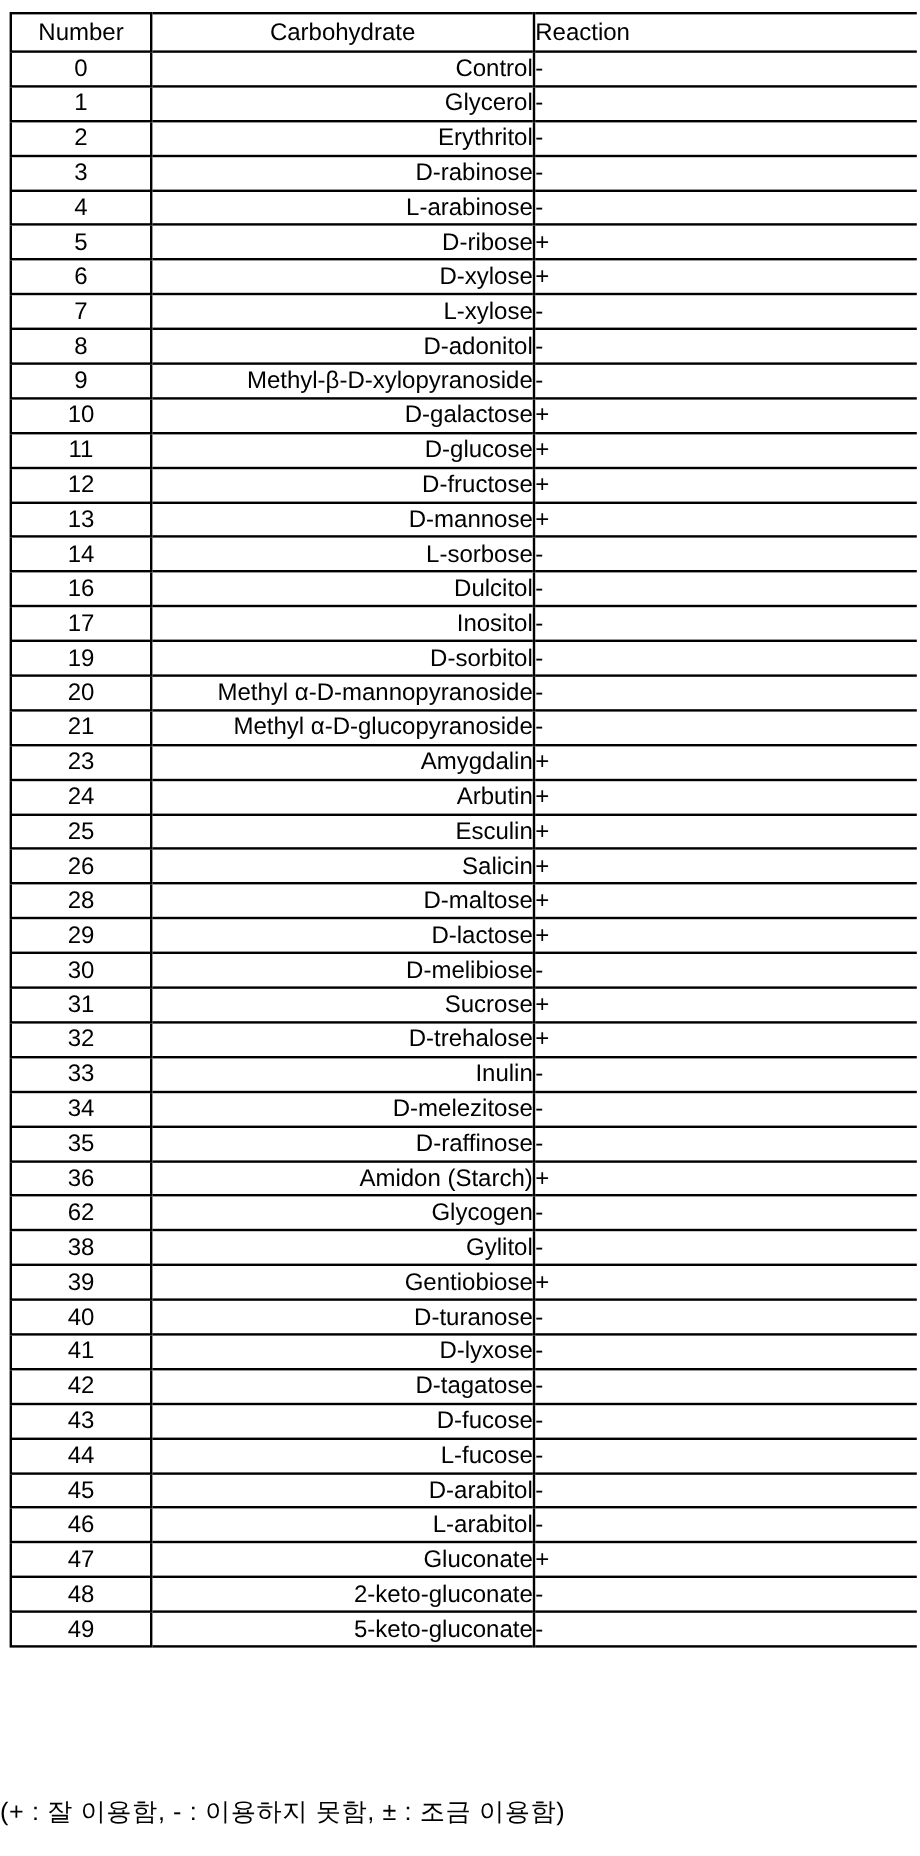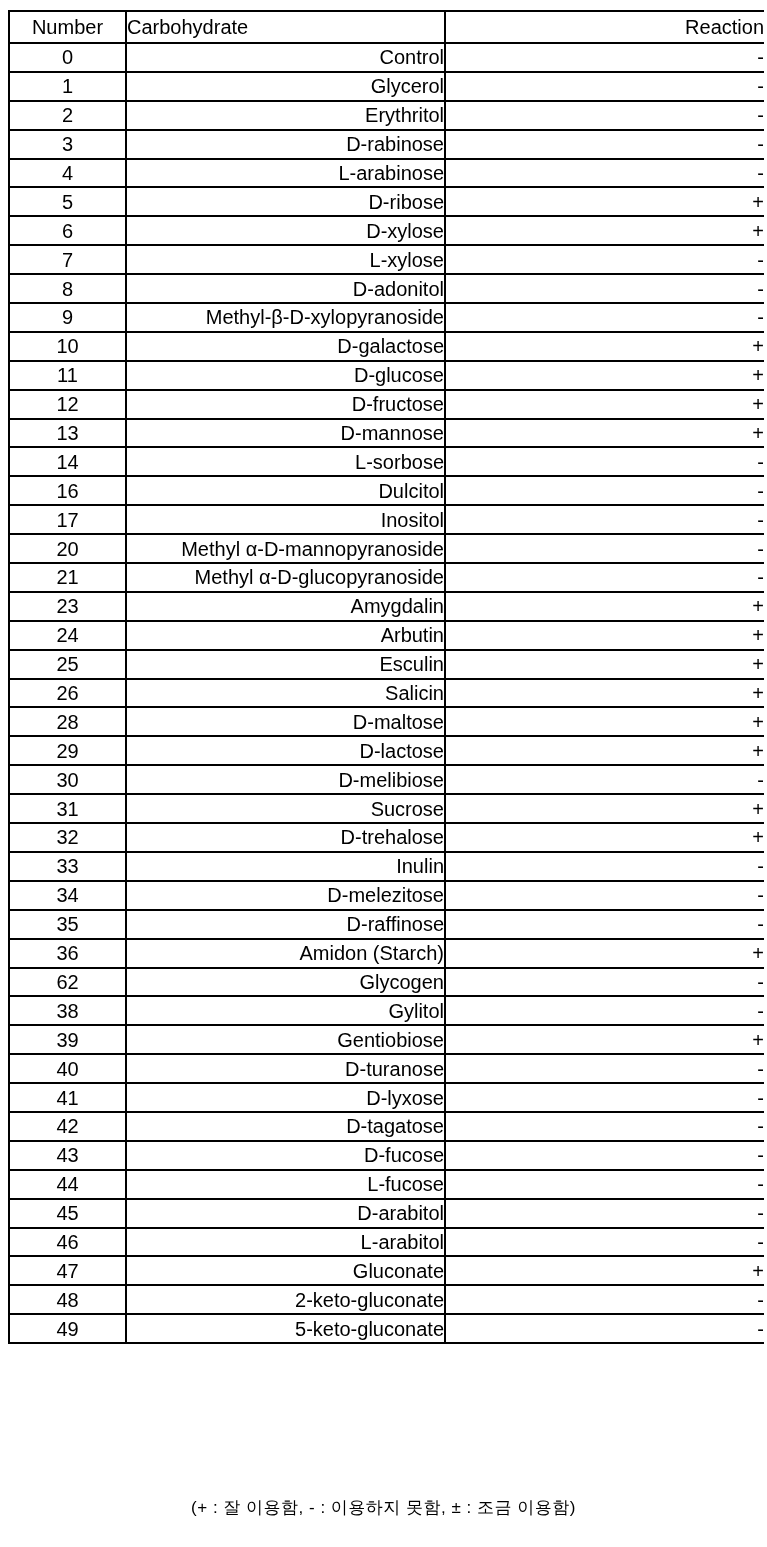--- a/index.html
+++ b/index.html
@@ -50,33 +50,33 @@
     border-right: 2px solid #000000;
   }
   .col-carbohydrate {
     width: 317px;
     text-align: right;
     padding-left: 2px;
     border-right: 2px solid #000000;
   }
   .col-reaction {
     width: 318px;
-    text-align: right;
+    text-align: left;
   }
   thead .col-carbohydrate {
-    text-align: left;
+    text-align: center;
     padding-left: 0;
   }
   .legend {
     position: absolute;
     left: 0;
     top: 1496px;
     width: 767px;
-    text-align: center;
-    font-size: 17px;
+    text-align: left;
+    font-size: 21px;
     letter-spacing: 0.5px;
   }
 </style>
 </head>
 <body>
 
 <div class="sheet">
 
   <table class="carb-table">
     <thead>
@@ -166,20 +166,25 @@
           <td class="col-number">16</td>
           <td class="col-carbohydrate">Dulcitol</td>
           <td class="col-reaction">-</td>
         </tr>
         <tr>
           <td class="col-number">17</td>
           <td class="col-carbohydrate">Inositol</td>
           <td class="col-reaction">-</td>
         </tr>
         <tr>
+          <td class="col-number">19</td>
+          <td class="col-carbohydrate">D-sorbitol</td>
+          <td class="col-reaction">-</td>
+        </tr>
+        <tr>
           <td class="col-number">20</td>
           <td class="col-carbohydrate">Methyl α-D-mannopyranoside</td>
           <td class="col-reaction">-</td>
         </tr>
         <tr>
           <td class="col-number">21</td>
           <td class="col-carbohydrate">Methyl α-D-glucopyranoside</td>
           <td class="col-reaction">-</td>
         </tr>
         <tr>

